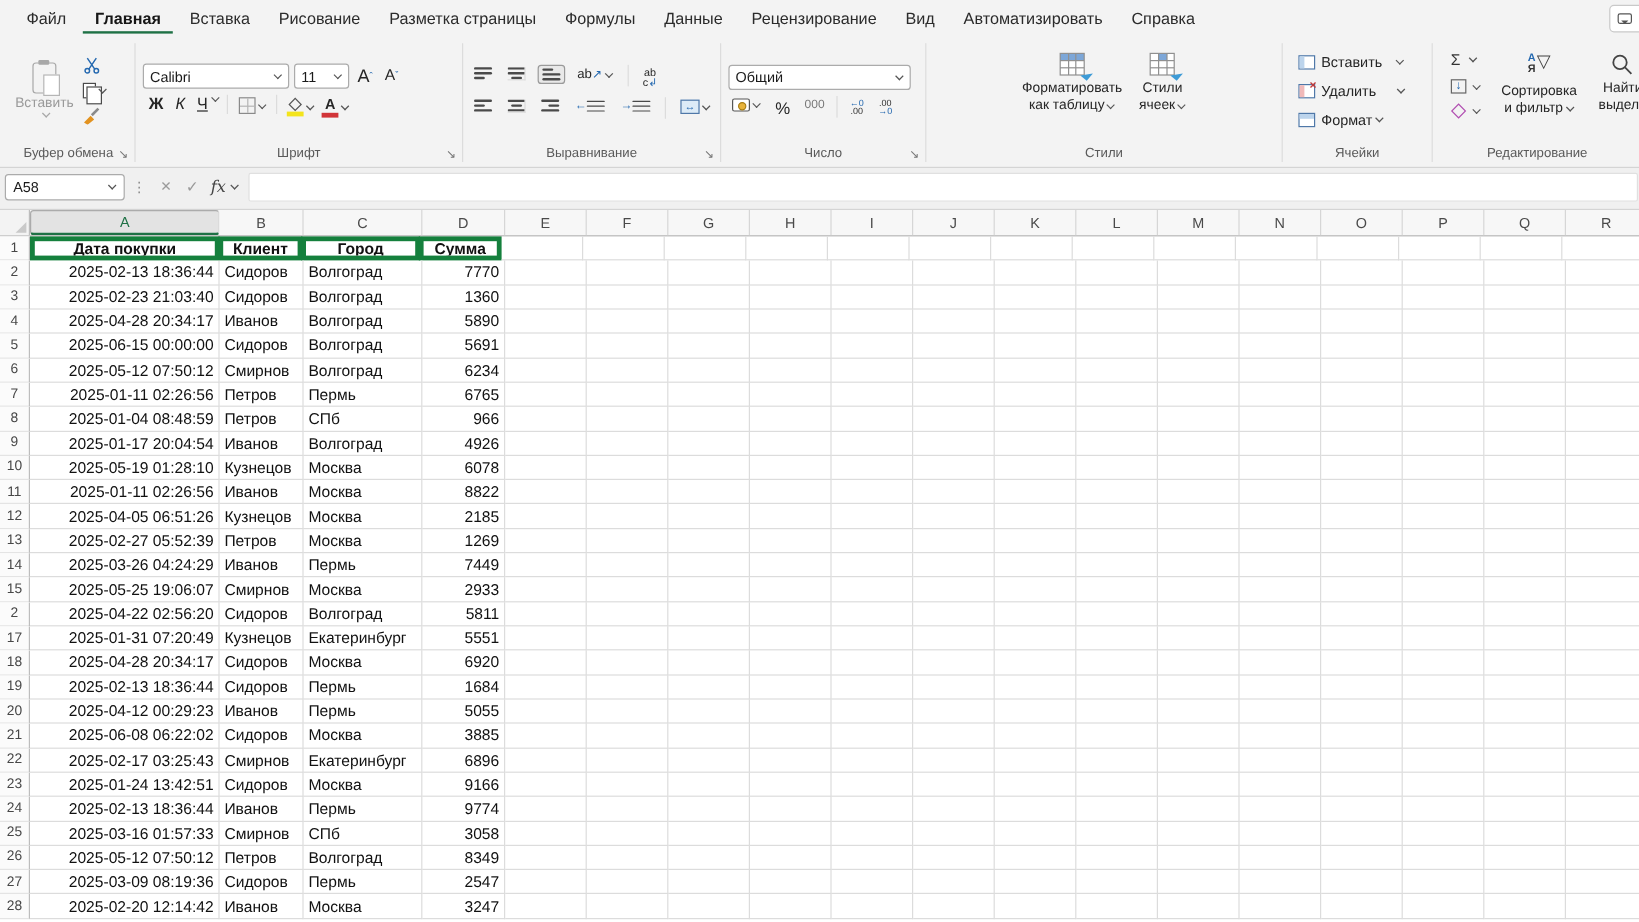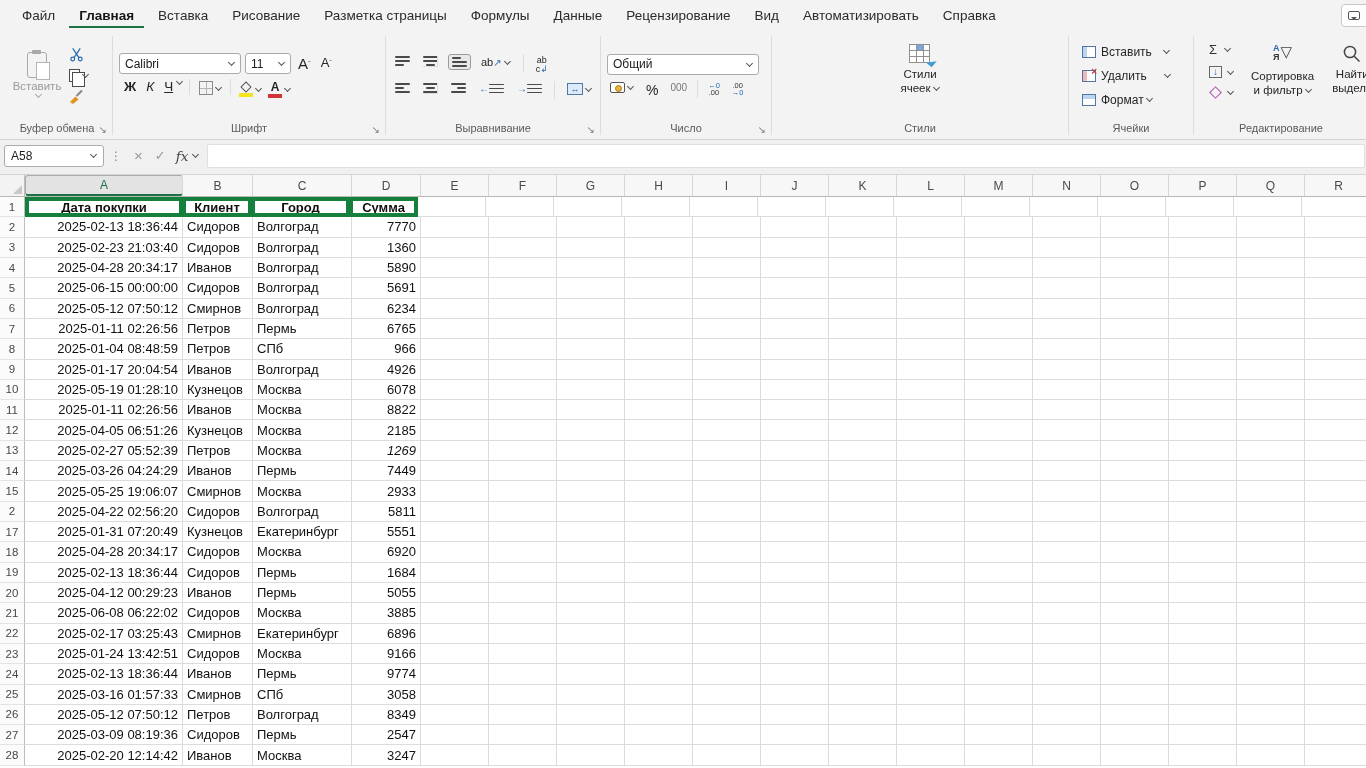--- a/index.html
+++ b/index.html
@@ -357,20 +357,39 @@
           </div>
         </div>
       </div>
       <div class="rlabel"><span>Число</span><span class="lnch">↘</span></div>
     </div>
 
     <div class="vsep"></div>
 
     <div class="rgroup" id="g-styles">
       <div class="rcontent" style="justify-content:center;gap:6px;align-items:flex-start;padding-top:8px;">
+        <div class="bigbtn">
+          <span class="cfgrid">
+              <b class="blu"></b>
+              <b class="blu"></b>
+              <b class="blu"></b>
+              <b></b>
+              <b></b>
+              <b></b>
+              <b></b>
+              <b></b>
+              <b></b>
+              <span class="brush"></span>
+            </span>
+          <span>Форматировать</span>
+          <span class="twoline">
+              <span>как таблицу</span>
+              <span class="chev"></span>
+            </span>
+        </div>
         <div class="bigbtn">
           <span class="cfgrid">
               <b></b>
               <b class="blu"></b>
               <b></b>
               <b></b>
               <b></b>
               <b></b>
               <b></b>
               <b></b>
@@ -743,21 +762,21 @@
           <div class="c" style="width: 68px;"></div>
           <div class="c" style="width: 68px;"></div>
           <div class="c" style="width: 68px;"></div>
           <div class="c" style="width: 68px;"></div>
         </div>
         <div class="grow">
           <div class="gut">13</div>
           <div class="c ar" style="width: 158px;">2025-02-27 05:52:39</div>
           <div class="c al" style="width: 70px;">Петров</div>
           <div class="c al" style="width: 99px;">Москва</div>
-          <div class="c ar" style="width: 69px; font-style: italic;">1269</div>
+          <div class="c ar" style="width: 69px;">1269</div>
           <div class="c" style="width: 68px;"></div>
           <div class="c" style="width: 68px;"></div>
           <div class="c" style="width: 68px;"></div>
           <div class="c" style="width: 68px;"></div>
           <div class="c" style="width: 68px;"></div>
           <div class="c" style="width: 68px;"></div>
           <div class="c" style="width: 68px;"></div>
           <div class="c" style="width: 68px;"></div>
           <div class="c" style="width: 68px;"></div>
           <div class="c" style="width: 68px;"></div>

